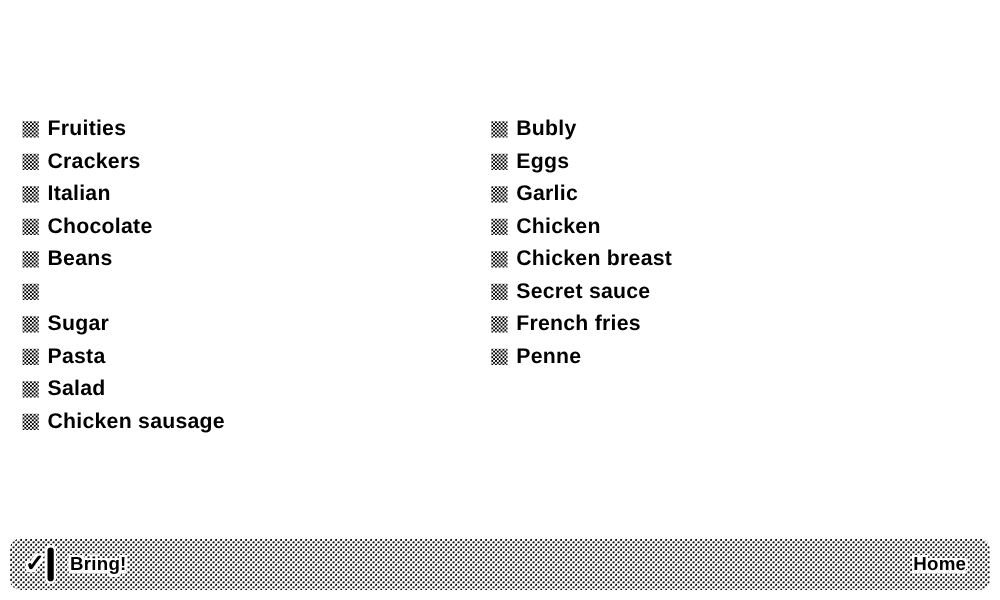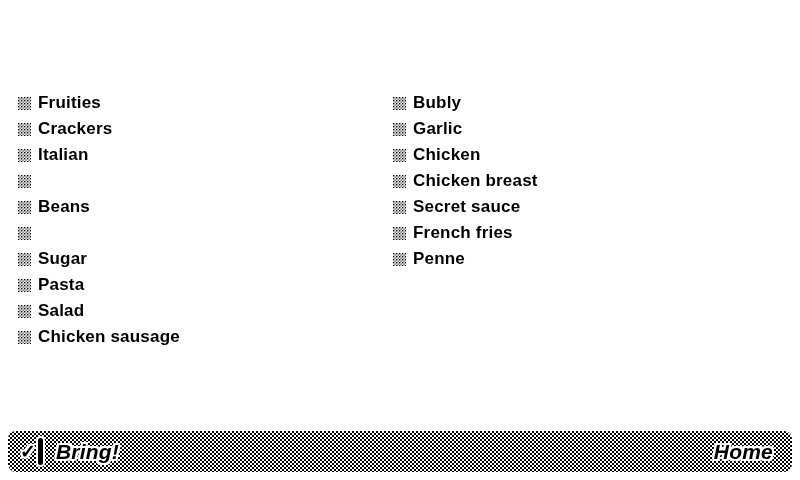--- a/index.html
+++ b/index.html
@@ -96,25 +96,24 @@
   }
   .cursor-bar {
     width: 5px;
     height: 27px;
     background: #000;
     border-radius: 2.5px;
     margin-left: 2px;
     box-shadow: 0 0 0 2px #fff;
   }
   .footer-label {
-    font-size: 21px;
+    font-size: 15px;
     font-weight: 700;
     letter-spacing: 0.2px;
     line-height: 1;
-    font-style: italic;
   }
   .footer-left .footer-label {
     margin-left: 13px;
   }
 </style>
 </head>
 <body>
 
 <div class="list-area">
   <div class="col" id="col-0">
@@ -128,20 +127,21 @@
     <span class="item-label">Crackers</span>
   </div>
 
   <div class="item">
     <span class="dither-icon"></span>
     <span class="item-label">Italian</span>
   </div>
 
   <div class="item">
     <span class="dither-icon"></span>
+    <span class="item-label">Chocolate</span>
   </div>
 
   <div class="item">
     <span class="dither-icon"></span>
     <span class="item-label">Beans</span>
   </div>
 
   <div class="item">
     <span class="dither-icon"></span>
   </div>
@@ -165,20 +165,24 @@
     <span class="dither-icon"></span>
     <span class="item-label">Chicken sausage</span>
   </div>
 </div>
   <div class="col" id="col-1">
   <div class="item">
     <span class="dither-icon"></span>
     <span class="item-label">Bubly</span>
   </div>
 
+  <div class="item">
+    <span class="dither-icon"></span>
+    <span class="item-label">Eggs</span>
+  </div>
 
   <div class="item">
     <span class="dither-icon"></span>
     <span class="item-label">Garlic</span>
   </div>
 
   <div class="item">
     <span class="dither-icon"></span>
     <span class="item-label">Chicken</span>
   </div>

